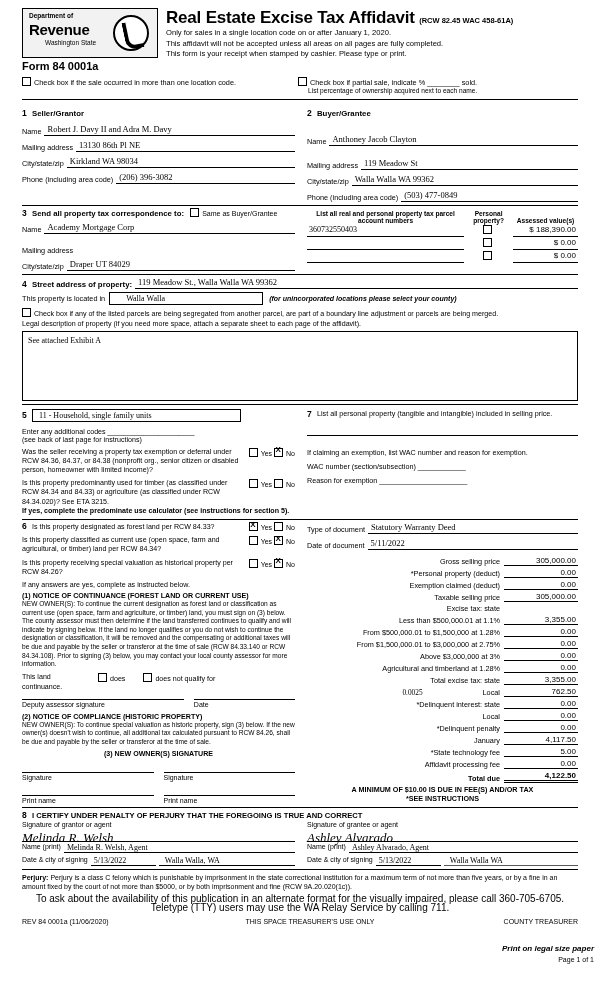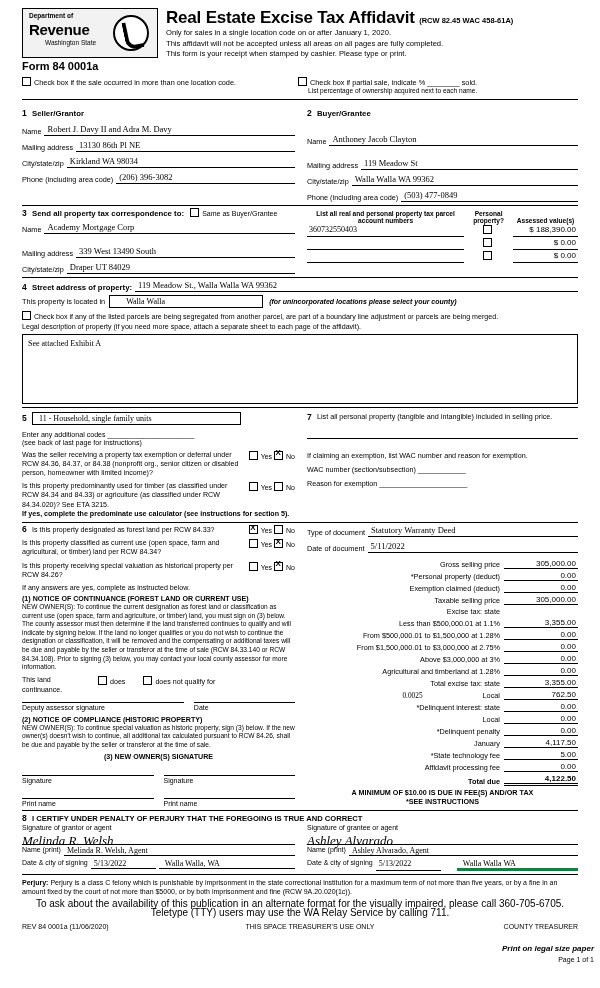--- a/index.html
+++ b/index.html
@@ -140,21 +140,20 @@
     <div class="colL">
       <div style="font-size:7.6px;"><span class="secnum">3</span><span class="sechead">Send all property tax correspondence to:</span>
         <span class="bx" style="margin-left:4px;"></span><span class="small">Same as Buyer/Grantee</span>
       </div>
       <div class="fieldrow">
         <span class="flabel">Name</span>
         <span class="fval hand">Academy Mortgage Corp</span>
       </div>
       <div class="fieldrow" style="margin-top:12px;">
         <span class="flabel">Mailing address</span>
-        <span class="fval hand">339 West 13490 South</span>
       </div>
       <div class="fieldrow">
         <span class="flabel">City/state/zip</span>
         <span class="fval hand">Draper UT 84029</span>
       </div>
     </div>
     <div class="colR">
       <table class="parcel">
         <tbody>
               <tr>
@@ -387,21 +386,21 @@
       <div class="colR">
         <div style="font-size:7px;">Signature of grantee or agent</div>
         <div class="sigline"><span class="sigimg">Ashley Alvarado</span></div>
         <div style="font-size:7px;display:flex;margin-top:1px;">
           <span>Name (print)</span>
           <span class="hand" style="flex:1;border-bottom:1px solid #000;margin-left:3px;padding-left:3px;font-size:8px;">Ashley Alvarado, Agent</span>
         </div>
         <div style="font-size:7px;display:flex;margin-top:3px;">
           <span>Date &amp; city of signing</span>
           <span class="hand" style="width:62px;border-bottom:1px solid #000;margin-left:3px;padding-left:3px;font-size:8px;">5/13/2022</span>
-          <span class="hand" style="flex:1;border-bottom:3px solid #15803d;margin-left:16px;padding-left:6px;font-size:8px;">Walla Walla WA</span>
+          <span class="hand" style="flex:1;border-bottom:1px solid #15803d;margin-left:3px;padding-left:6px;font-size:8px;">Walla Walla WA</span>
         </div>
       </div>
     </div>
   </div>
   <hr class="rule">
 
   <div class="perj">
     <b>Perjury:</b>
     <span>Perjury is a class C felony which is punishable by imprisonment in the state correctional institution for a maximum term of not more than five years, or by a fine in an amount fixed by the court of not more than $5000, or by both imprisonment and fine (RCW 9A.20.020(1c)).</span>
   </div>

